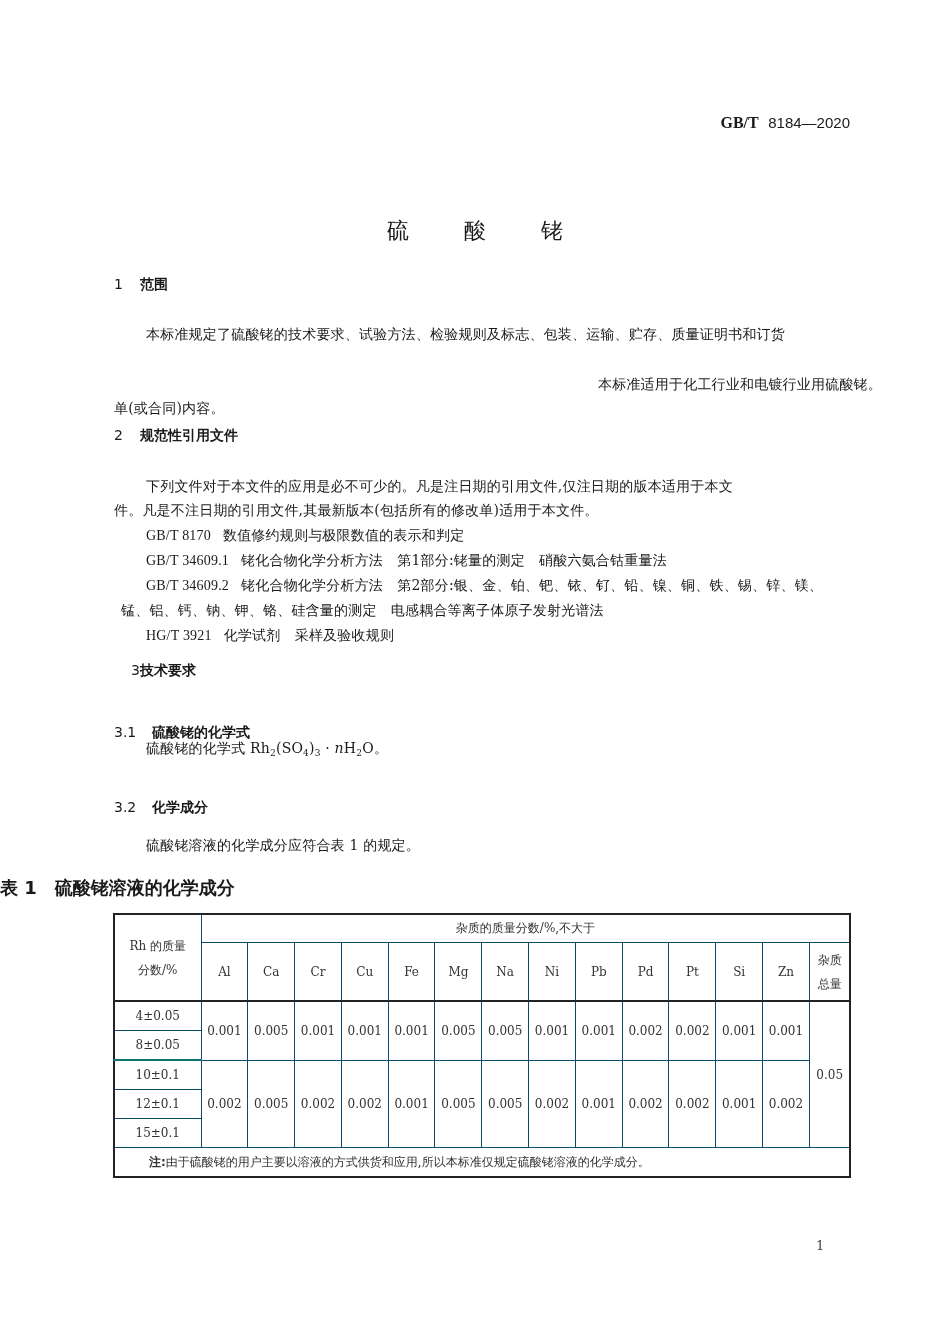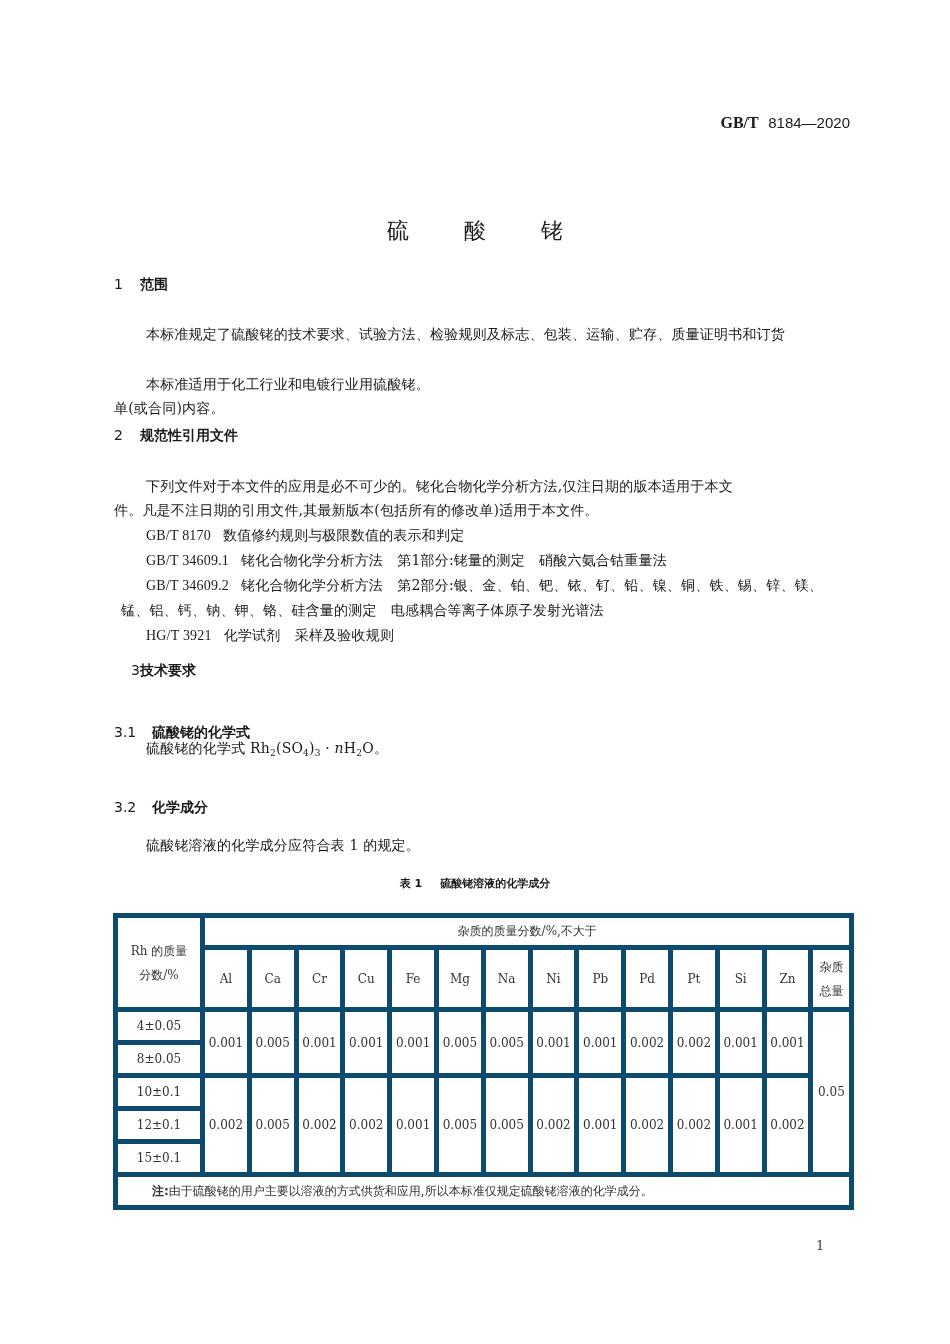--- a/index.html
+++ b/index.html
@@ -28,33 +28,33 @@
     .h1 .no2 { display: inline-block; width: 38px; font-weight: normal; }
     .p {
       left: 114px; width: 736px; font-size: 14px; line-height: 24px;
       white-space: nowrap; letter-spacing: 0.2px;
     }
     .indent { padding-left: 32px; }
     .ref-code { font-family: "Liberation Serif", serif; font-size: 14px; }
     .gap { display: inline-block; width: 12px; }
     sub { font-size: 9px; vertical-align: -3px; }
     .table-caption {
-      left: 0; width: 950px; top: 876px; text-align: center;
-      font-family: "DejaVu Sans", sans-serif; font-size: 11px; font-weight: bold;
+      left: 0; width: 950px; top: 876px; 
+      font-family: "DejaVu Sans", sans-serif; font-size: 18px; font-weight: bold;
     }
     .table-caption .gap2 { display: inline-block; width: 18px; }
 
     table.spec {
       position: absolute; left: 113px; top: 913px; width: 737px;
       border-collapse: collapse; table-layout: fixed;
       font-family: "DejaVu Serif", serif; font-size: 12px; color: #333;
       border: 2px solid #222;
     }
     table.spec td {
-      border: 5px solid #0c4a6e; text-align: center; vertical-align: middle;
+      border: 1px solid #0c4a6e; text-align: center; vertical-align: middle;
       padding: 0; overflow: hidden; white-space: nowrap;
     }
     table.spec .h-row1 td { height: 27px; }
     table.spec .h-row2 td { height: 57px; }
     table.spec .d-row td { height: 28px; }
     table.spec .thick-top td { border-top: 2px solid #222; }
     table.spec .rh-split td.rh { border-top: 2px solid #0f766e; }
     table.spec .note-row td { height: 28px; text-align: left; padding-left: 34px; border-top: 1.5px solid #444; font-size: 12px; }
     .note-label { font-family: "DejaVu Sans", sans-serif; font-weight: bold; }
     .mline { white-space: normal; line-height: 24px; }
@@ -72,26 +72,26 @@
   <span>硫</span>
   <span>酸</span>
   <span>铑</span>
 </div>
 
 <div class="abs h1" style="top:276px;">
   <span class="no">1</span><span>范围</span>
 </div>
 <div class="abs p indent" style="top:322px;">本标准规定了硫酸铑的技术要求、试验方法、检验规则及标志、包装、运输、贮存、质量证明书和订货</div>
 <div class="abs p" style="top:348px;margin-top:48px;">单(或合同)内容。</div>
-<div class="abs p indent" style="top:372px;">本标准适用于化工行业和电镀行业用硫酸铑。</div>
+<div class="abs p indent" style="top:372px;text-align:right;">本标准适用于化工行业和电镀行业用硫酸铑。</div>
 
 <div class="abs h1" style="top:427px;">
   <span class="no">2</span><span>规范性引用文件</span>
 </div>
-<div class="abs p indent" style="top:474px;">下列文件对于本文件的应用是必不可少的。铑化合物化学分析方法,仅注日期的版本适用于本文</div>
+<div class="abs p indent" style="top:474px;">下列文件对于本文件的应用是必不可少的。凡是注日期的引用文件,仅注日期的版本适用于本文</div>
 <div class="abs p" style="top:498px;">件。凡是不注日期的引用文件,其最新版本(包括所有的修改单)适用于本文件。</div>
 
 <div class="abs p indent" style="top:523px;">
   <span class="ref-code">GB/T 8170</span><span class="gap"></span><span>数值修约规则与极限数值的表示和判定</span>
 </div>
 <div class="abs p indent" style="top:548px;">
   <span class="ref-code">GB/T 34609.1</span><span class="gap"></span><span>铑化合物化学分析方法　第1部分:铑量的测定　硝酸六氨合钴重量法</span>
 </div>
 <div class="abs p indent" style="top:573px;">
   <span class="ref-code">GB/T 34609.2</span><span class="gap"></span><span>铑化合物化学分析方法　第2部分:银、金、铂、钯、铱、钌、铅、镍、铜、铁、锡、锌、镁、</span>

